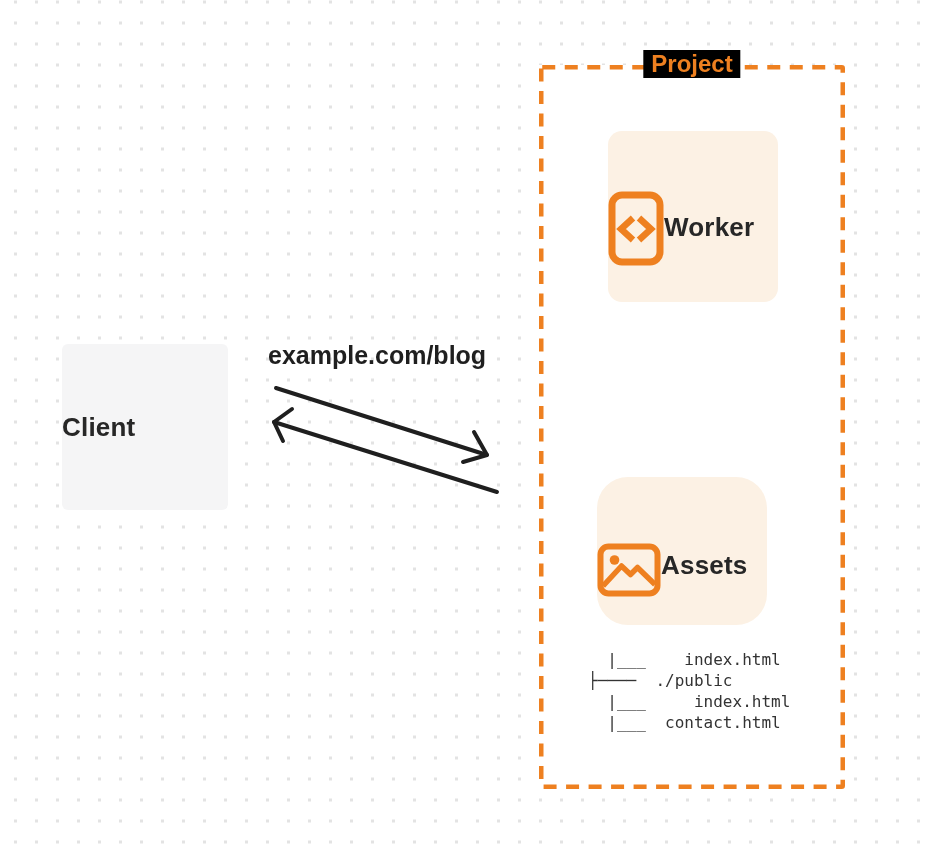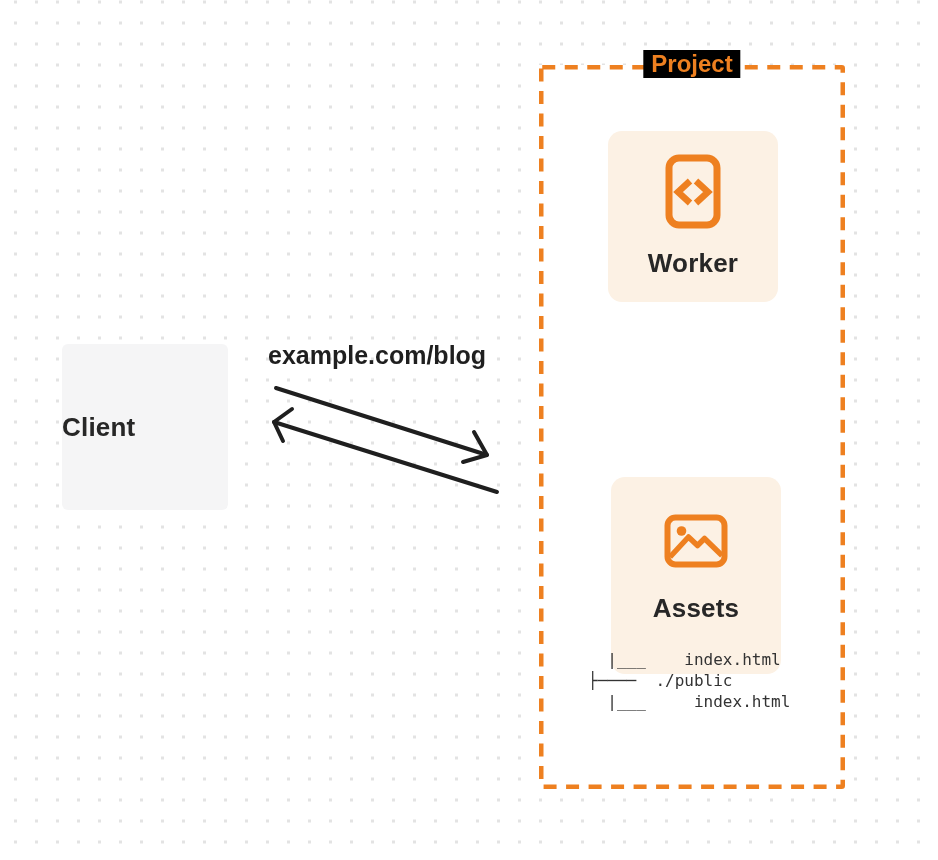--- a/index.html
+++ b/index.html
@@ -94,25 +94,25 @@
     white-space: nowrap;
   }
 
   
   .card {
     position: absolute;
     width: 170px;
     background: var(--card_bg, #FCF1E4);
     border-radius: 14px;
     display: flex;
-    flex-direction: column;
+    flex-direction: row;
     align-items: center;
   }
   .card-worker { left: 69px; top: 66px; height: 171px; }
-  .card-assets { left: 72px; top: 412px; height: 197px; }
+  .card-assets { left: 58px; top: 412px; height: 148px; border-radius: 31px; }
   .card-icon { color: var(--accent, #EE8020); display: block; line-height: 0; }
   .card-worker .card-icon { margin-top: 23px; }
   .card-assets .card-icon { margin-top: 37px; }
   .card-label {
     font-weight: bold;
     font-size: 26px;
     line-height: 26px;
     color: var(--heading_text, #272727);
     letter-spacing: 0.2px;
   }
@@ -179,17 +179,18 @@
           <path d="M6 43 L24.5 23 L33.5 31.5 L40.5 24.5 L58 41.5" fill="none" stroke="currentColor" stroke-width="5.5" stroke-linejoin="round"></path>
         </svg>
       </span>
       <span class="card-label">Assets</span>
     </div>
 
     <div class="file-tree">
       <div class="file-tree-line">  |___    index.html</div>
       <div class="file-tree-line">├────  ./public</div>
       <div class="file-tree-line">  |___     index.html</div>
+      <div class="file-tree-line">  |___  contact.html</div>
     </div>
 
   </div>
 
 </div>
 
 </body></html>

